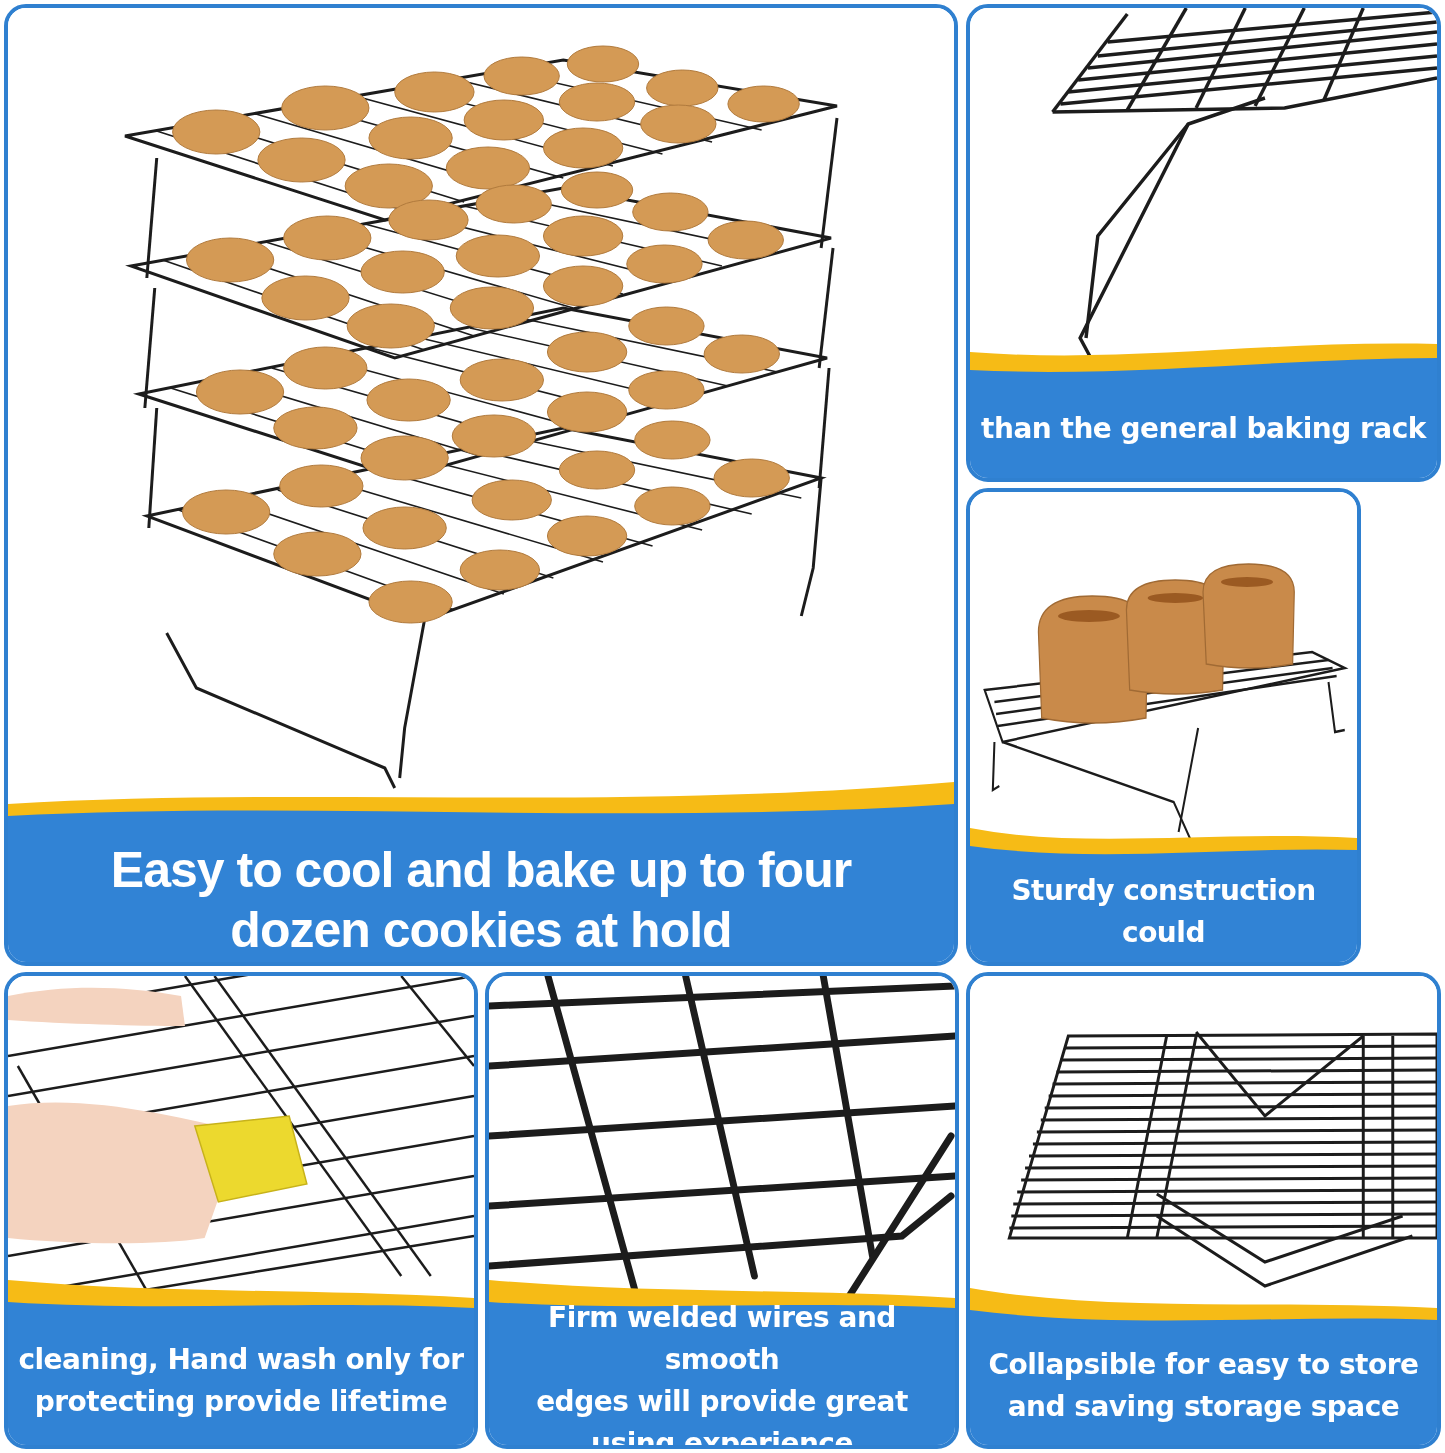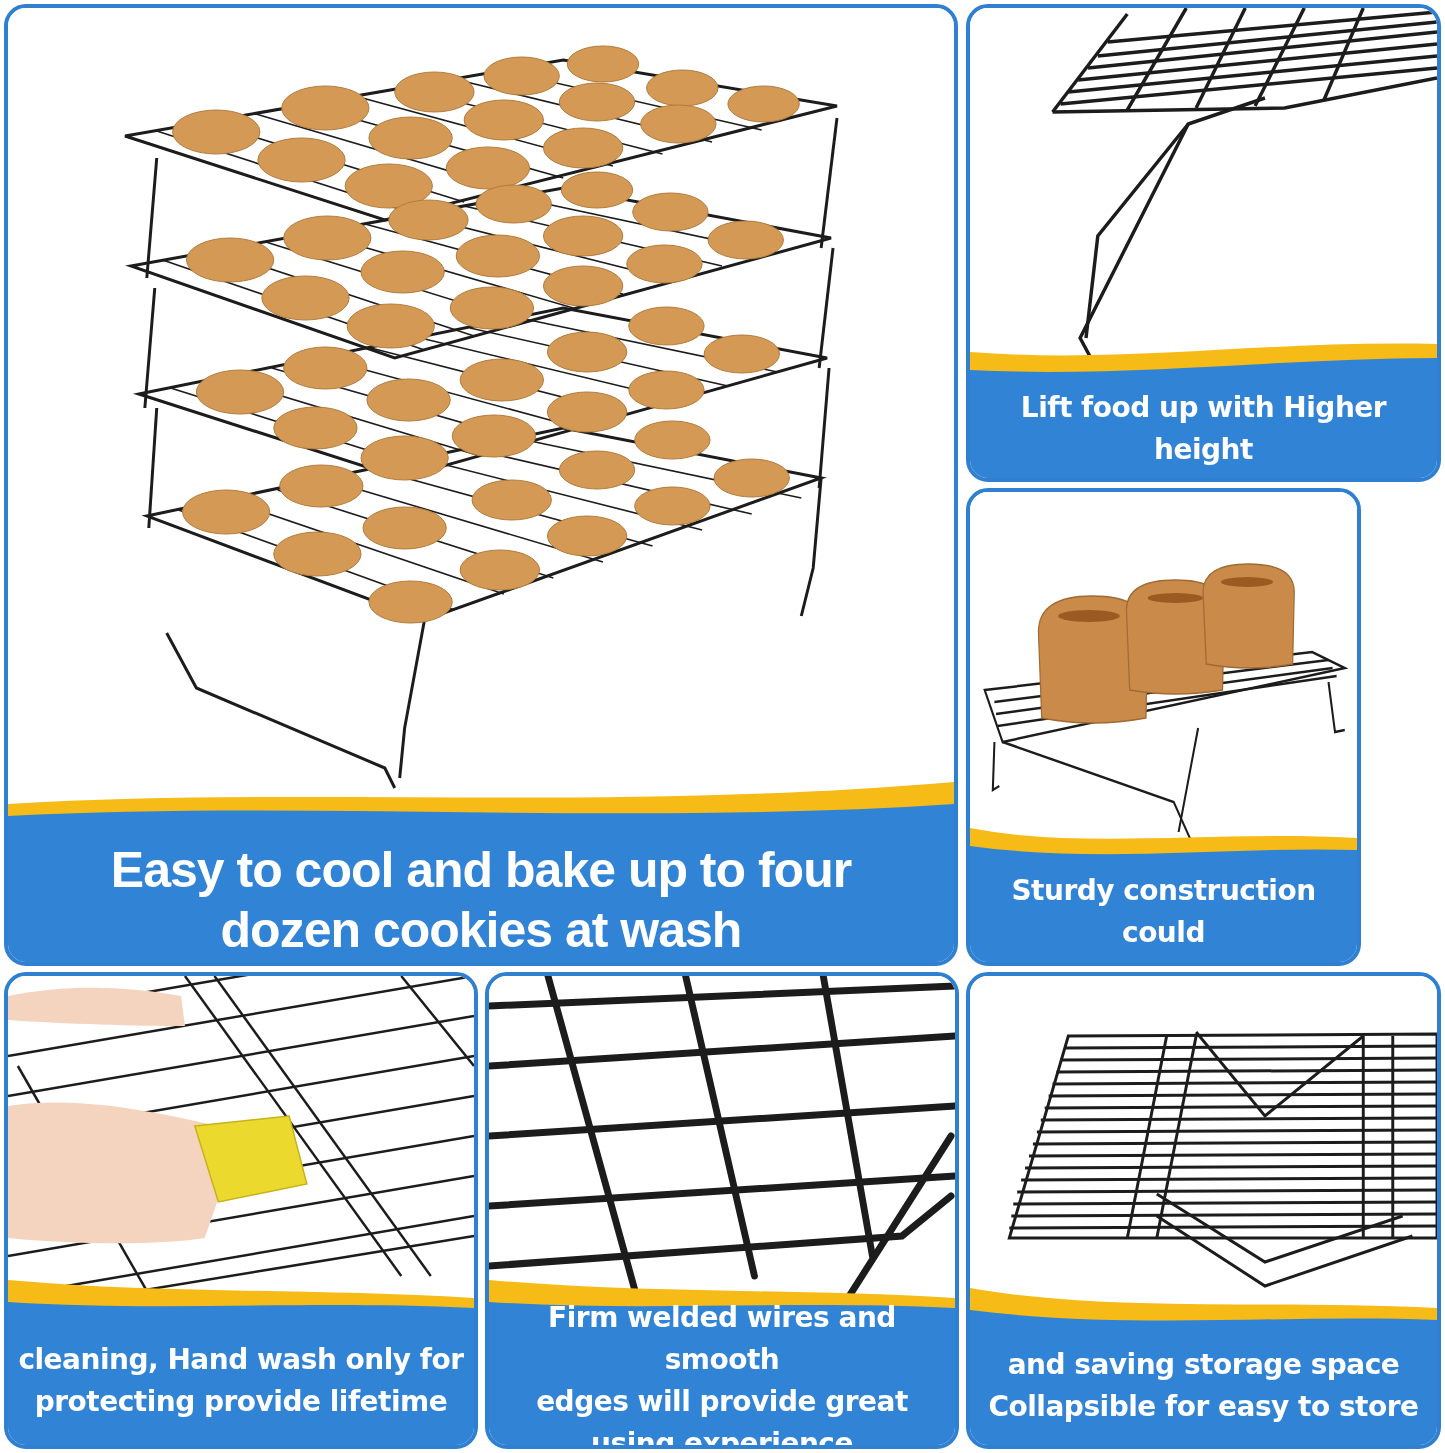--- a/index.html
+++ b/index.html
@@ -133,21 +133,21 @@
   </div>
   <div class="wave" style="top:770px; height:70px;">
     <svg viewBox="0 0 954 70" preserveAspectRatio="none">
       <path d="M0,26 C300,8 600,34 954,4 L954,70 L0,70 Z" fill="#f6bb16"></path>
       <path d="M0,38 C300,22 620,48 954,26 L954,70 L0,70 Z" fill="#3183d5"></path>
     </svg>
   </div>
   <div class="caption" style="top:830px;">
     <div>
       <span class="cap-main">Easy to cool and bake up to four</span>
-      <span class="cap-main">dozen cookies at wash</span>
+      <span class="cap-main">dozen cookies at hold</span>
     </div>
   </div>
 </div>
 
 <div class="panel" style="left:966px; top:4px; width:475px; height:478px;">
   <div class="photo" style="height:360px;">
     <svg viewBox="0 0 475 360" preserveAspectRatio="none">
       <g stroke="#1c1c1c" stroke-width="3.5" fill="none">
         <polyline points="84,104 160,6"></polyline>
         <polyline points="84,104 320,100 475,70"></polyline>
@@ -167,21 +167,21 @@
     </svg>
   </div>
   <div class="wave" style="top:326px; height:60px;">
     <svg viewBox="0 0 475 60" preserveAspectRatio="none">
       <path d="M0,18 C160,30 300,6 475,10 L475,60 L0,60 Z" fill="#f6bb16"></path>
       <path d="M0,36 C160,44 320,24 475,24 L475,60 L0,60 Z" fill="#3183d5"></path>
     </svg>
   </div>
   <div class="caption" style="top:372px;">
     <div>
-      <span class="cap-small">Lift food up with Higher height</span>
+      <span class="cap-small">than the general baking rack</span>
     </div>
   </div>
 </div>
 
 <div class="panel" style="left:966px; top:488px; width:395px; height:478px;">
   <div class="photo" style="height:360px;">
     <svg viewBox="0 0 475 360" preserveAspectRatio="none">
       <g stroke="#1c1c1c" stroke-width="2.5" fill="none">
         <polygon points="18,198 420,160 460,176 40,250"></polygon>
         <line x1="30" y1="210" x2="440" y2="168"></line>
@@ -317,17 +317,17 @@
     </svg>
   </div>
   <div class="wave" style="top:306px; height:60px;">
     <svg viewBox="0 0 475 60" preserveAspectRatio="none">
       <path d="M0,6 C140,30 300,18 475,26 L475,60 L0,60 Z" fill="#f6bb16"></path>
       <path d="M0,28 C160,48 320,32 475,38 L475,60 L0,60 Z" fill="#3183d5"></path>
     </svg>
   </div>
   <div class="caption" style="top:350px;">
     <div>
+      <span class="cap-small">Collapsible for easy to store</span>
       <span class="cap-small">and saving storage space</span>
-      <span class="cap-small">Collapsible for easy to store</span>
     </div>
   </div>
 </div>
 
 </body></html>

